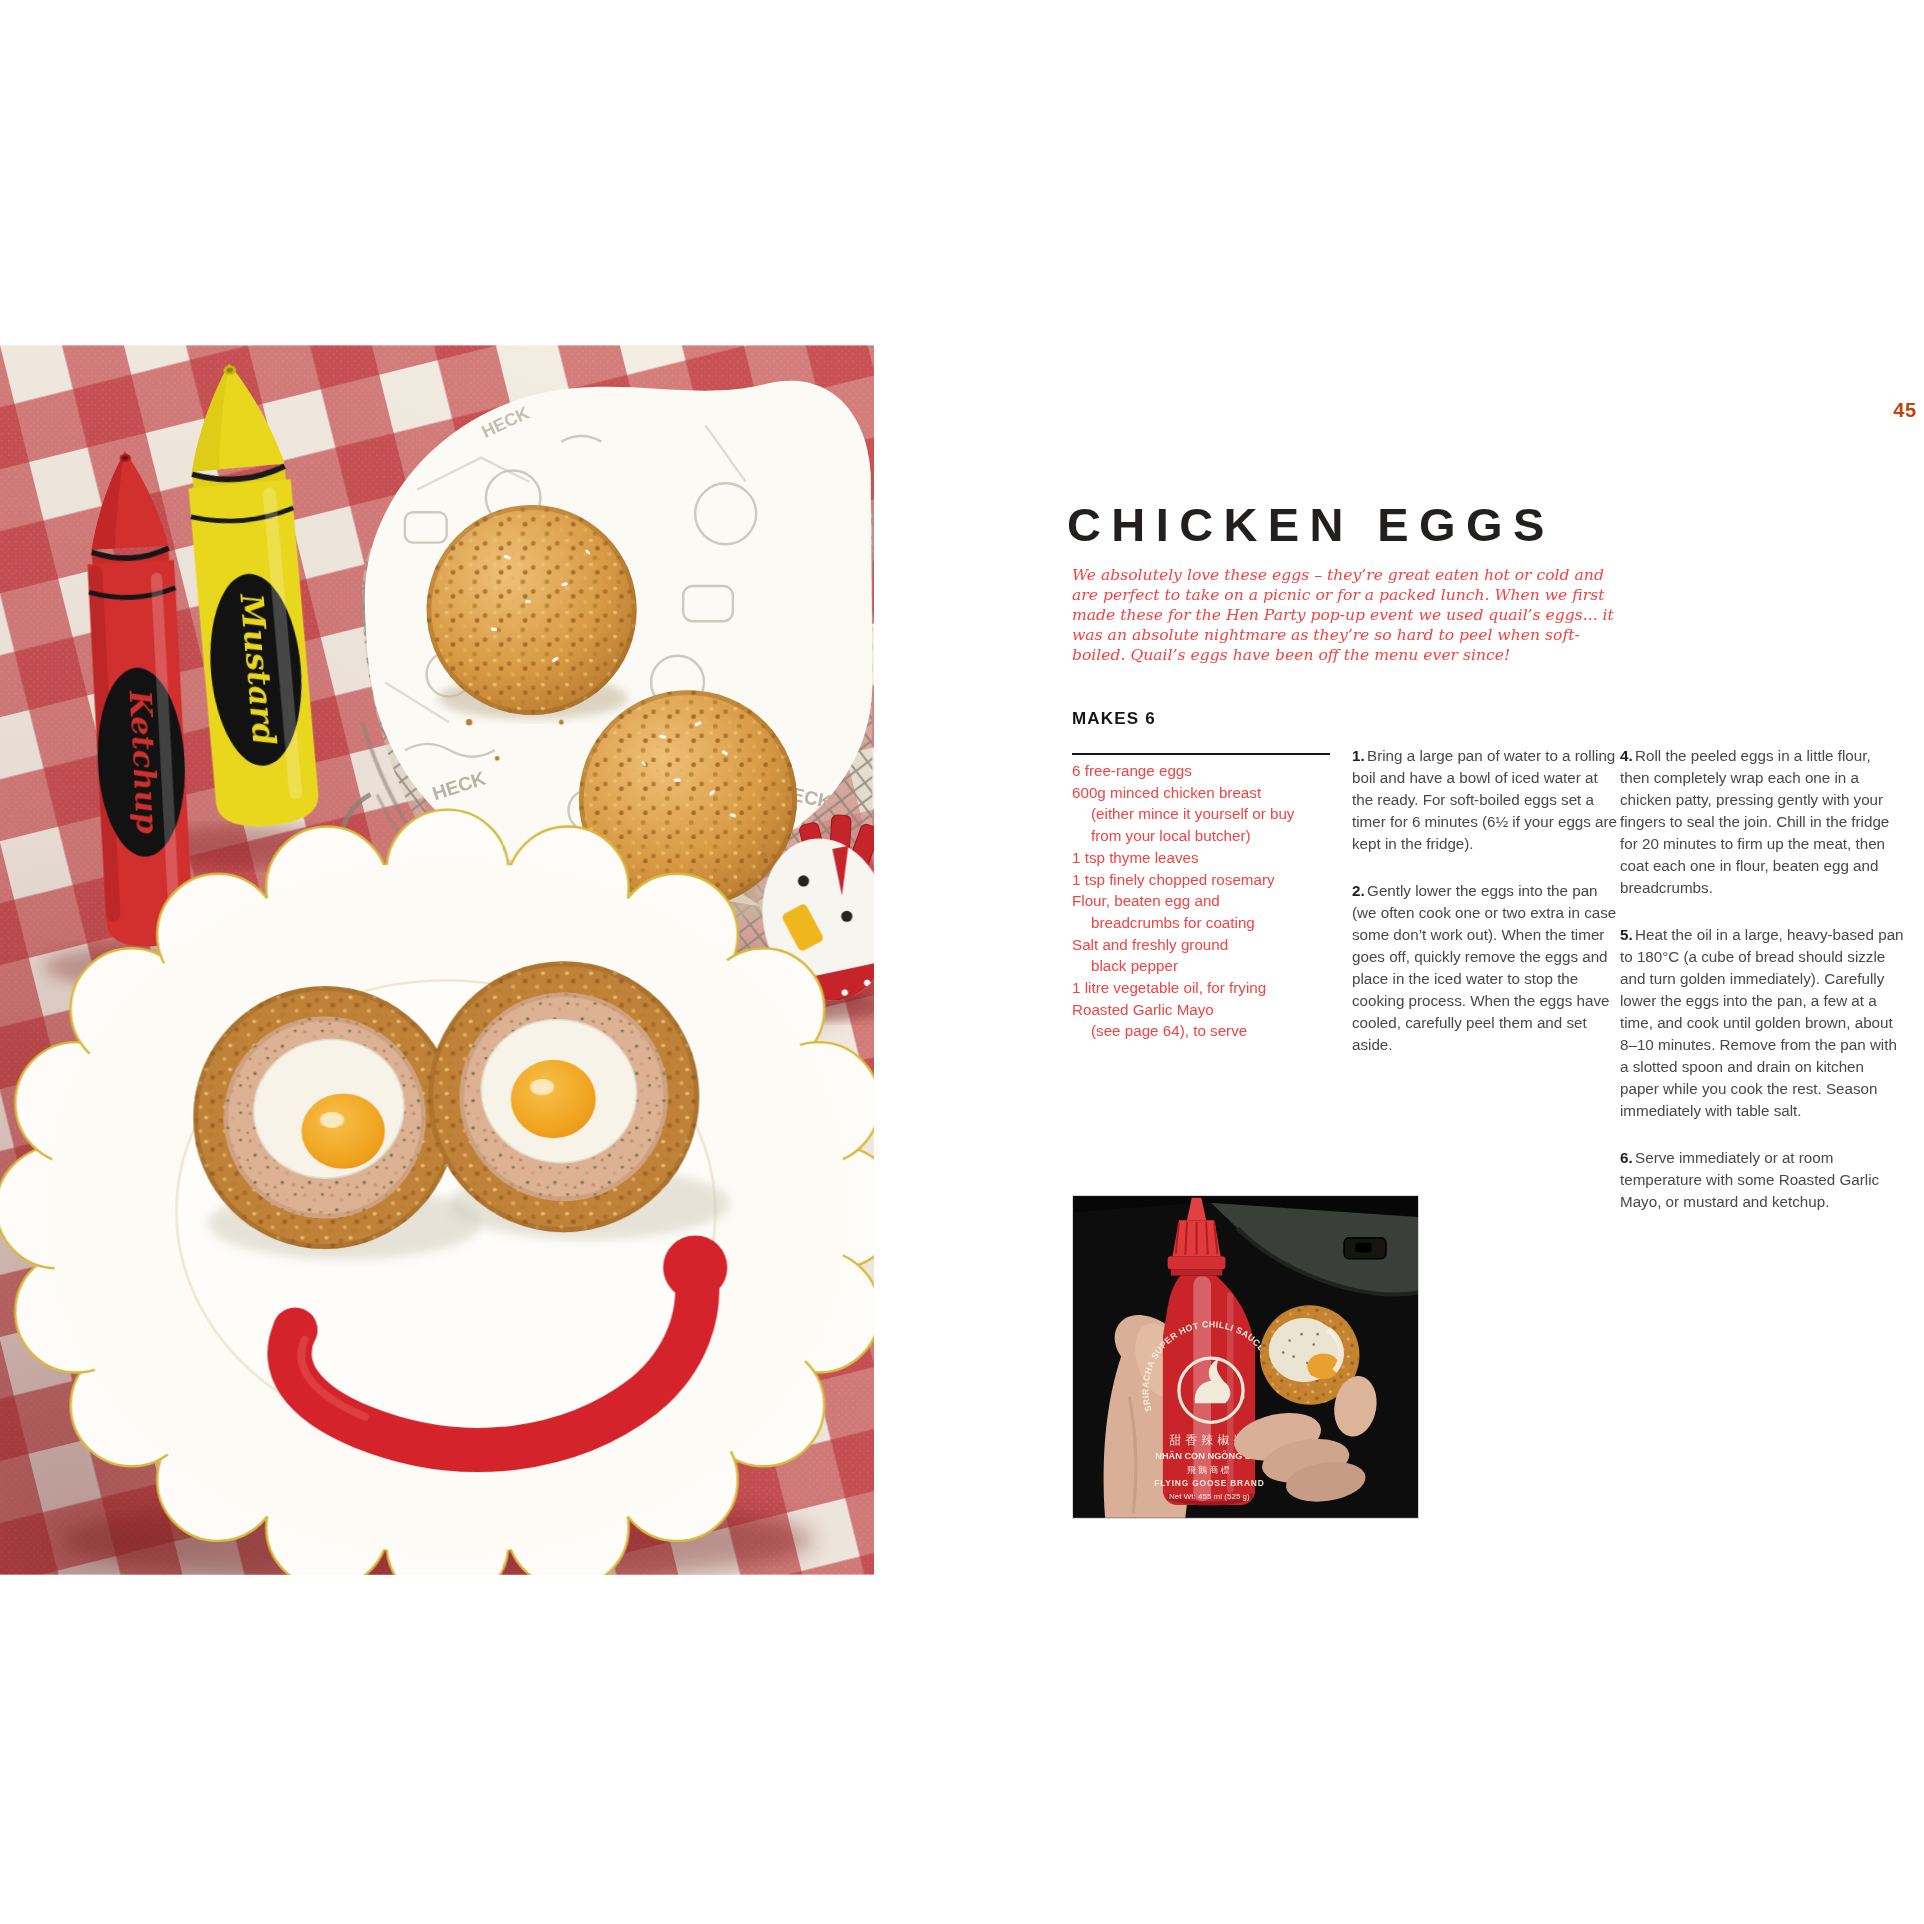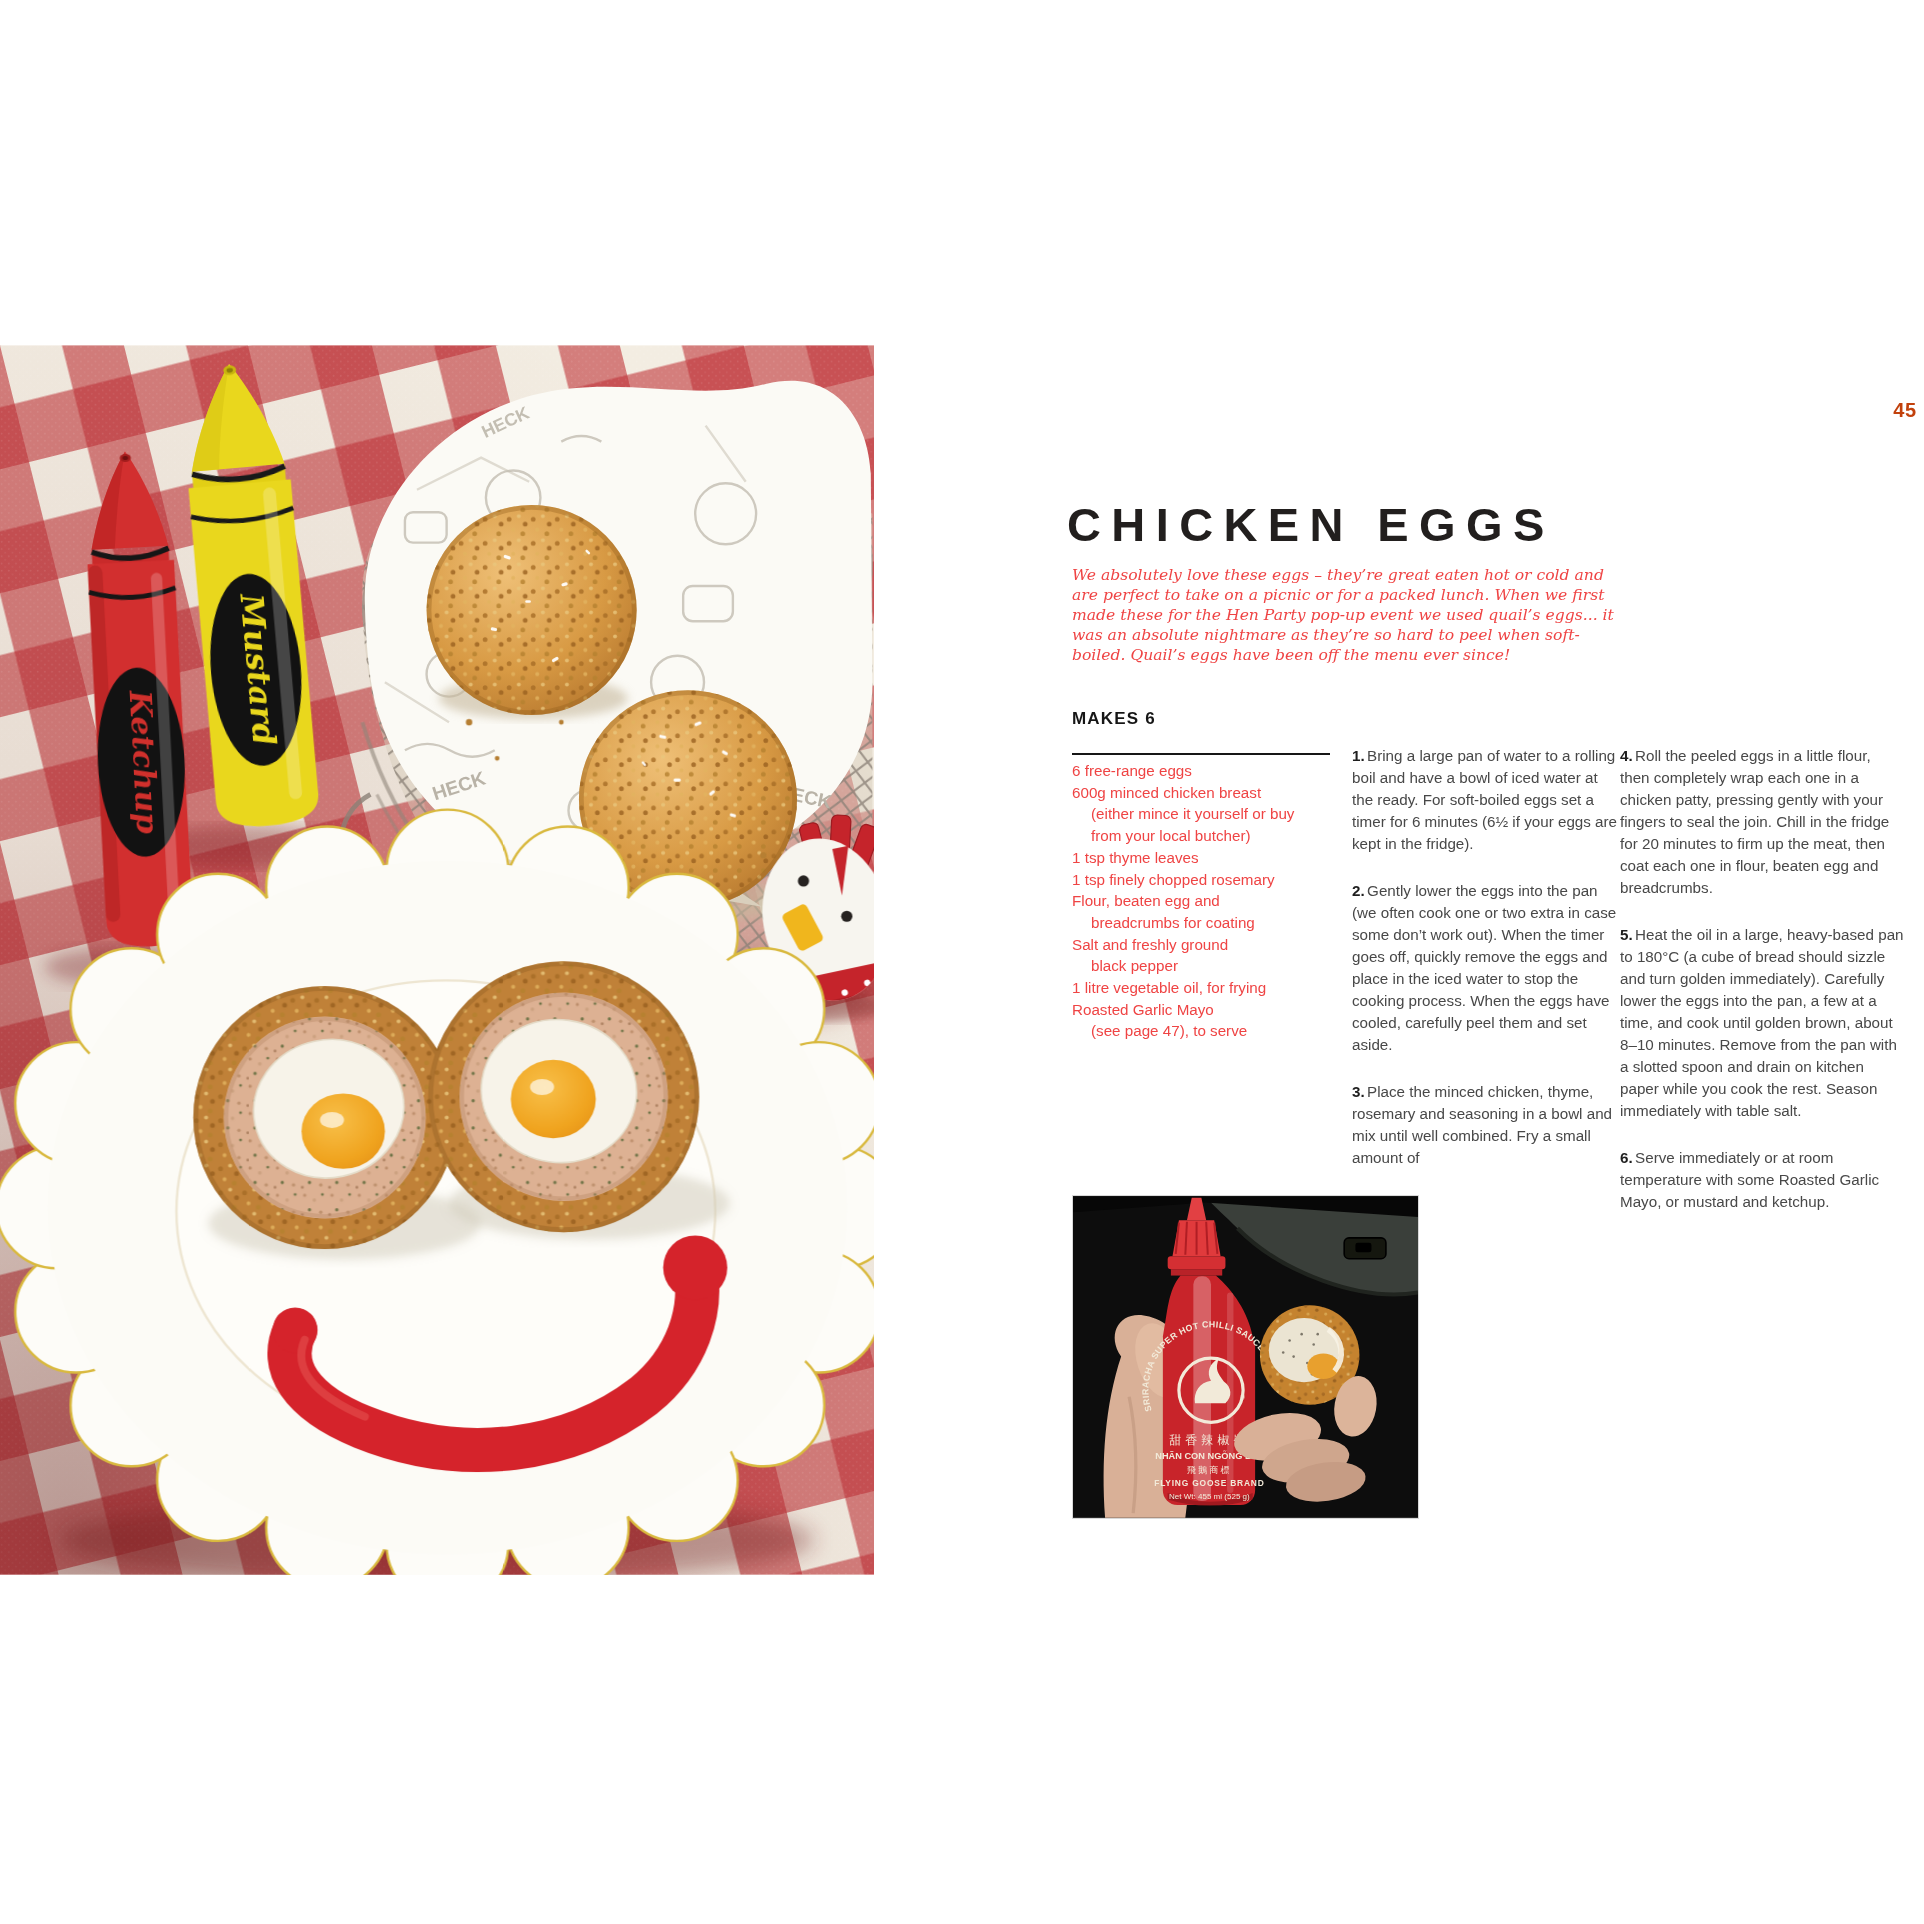--- a/index.html
+++ b/index.html
@@ -295,27 +295,26 @@
     <div class="ing indent">(either mince it yourself or buy</div>
     <div class="ing indent">from your local butcher)</div>
     <div class="ing">1 tsp thyme leaves</div>
     <div class="ing">1 tsp finely chopped rosemary</div>
     <div class="ing">Flour, beaten egg and</div>
     <div class="ing indent">breadcrumbs for coating</div>
     <div class="ing">Salt and freshly ground</div>
     <div class="ing indent">black pepper</div>
     <div class="ing">1 litre vegetable oil, for frying</div>
     <div class="ing">Roasted Garlic Mayo</div>
-    <div class="ing indent">(see page 47), to serve</div>
+    <div class="ing indent">(see page 64), to serve</div>
   </div>
 
   <div class="col" id="col2">
     <p class="step"><b>1.</b><span>Bring a large pan of water to a rolling boil and have a bowl of iced water at the ready. For soft-boiled eggs set a timer for 6 minutes (6½ if your eggs are kept in the fridge).</span></p>
     <p class="step"><b>2.</b><span>Gently lower the eggs into the pan (we often cook one or two extra in case some don’t work out). When the timer goes off, quickly remove the eggs and place in the iced water to stop the cooking process. When the eggs have cooled, carefully peel them and set aside.</span></p>
-    <p class="step"><b>3.</b><span>Place the minced chicken, thyme, rosemary and seasoning in a bowl and mix until well combined. Fry a small amount of</span></p>
   </div>
 
   <div class="col" id="col3">
     <p class="step"><b>4.</b><span>Roll the peeled eggs in a little flour, then completely wrap each one in a chicken patty, pressing gently with your fingers to seal the join. Chill in the fridge for 20 minutes to firm up the meat, then coat each one in flour, beaten egg and breadcrumbs.</span></p>
     <p class="step"><b>5.</b><span>Heat the oil in a large, heavy-based pan to 180°C (a cube of bread should sizzle and turn golden immediately). Carefully lower the eggs into the pan, a few at a time, and cook until golden brown, about 8–10 minutes. Remove from the pan with a slotted spoon and drain on kitchen paper while you cook the rest. Season immediately with table salt.</span></p>
     <p class="step"><b>6.</b><span>Serve immediately or at room temperature with some Roasted Garlic Mayo, or mustard and ketchup.</span></p>
   </div>
 
   <svg class="photo-sriracha" viewBox="0 0 430 401" aria-hidden="true">
     <defs>

